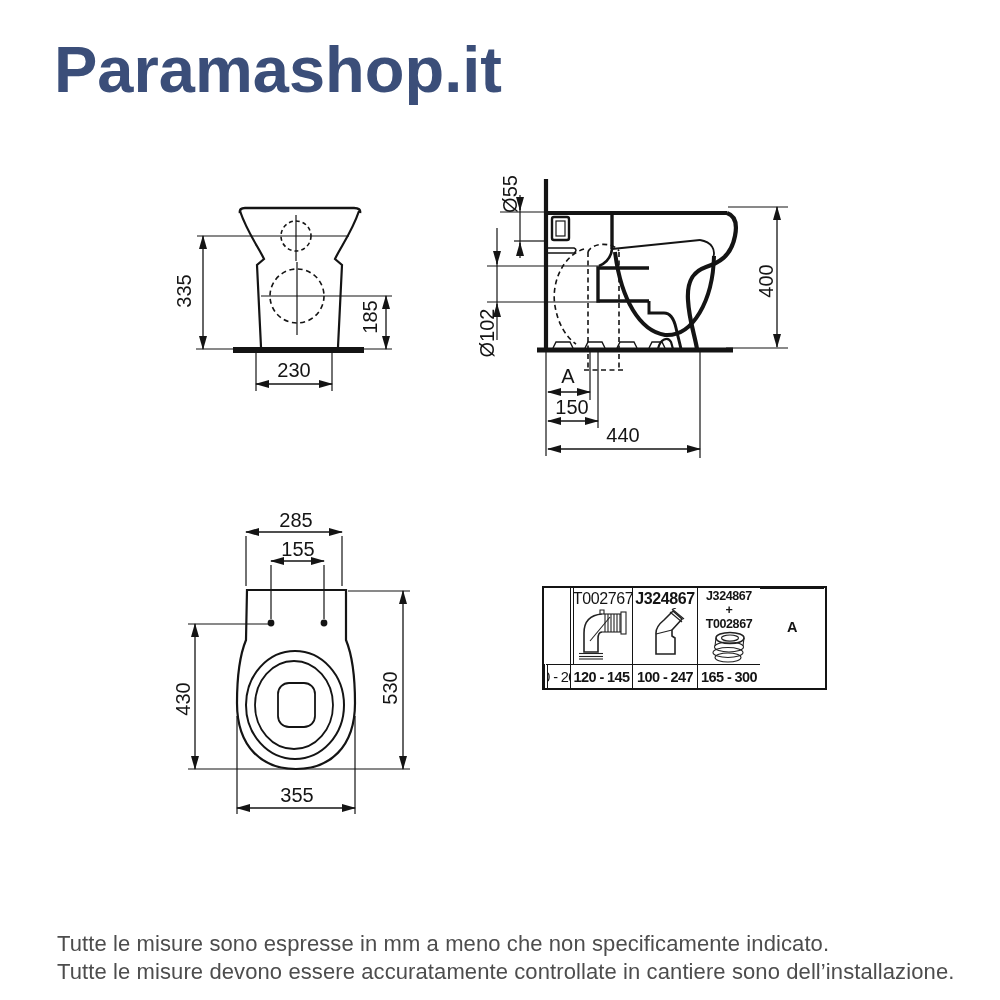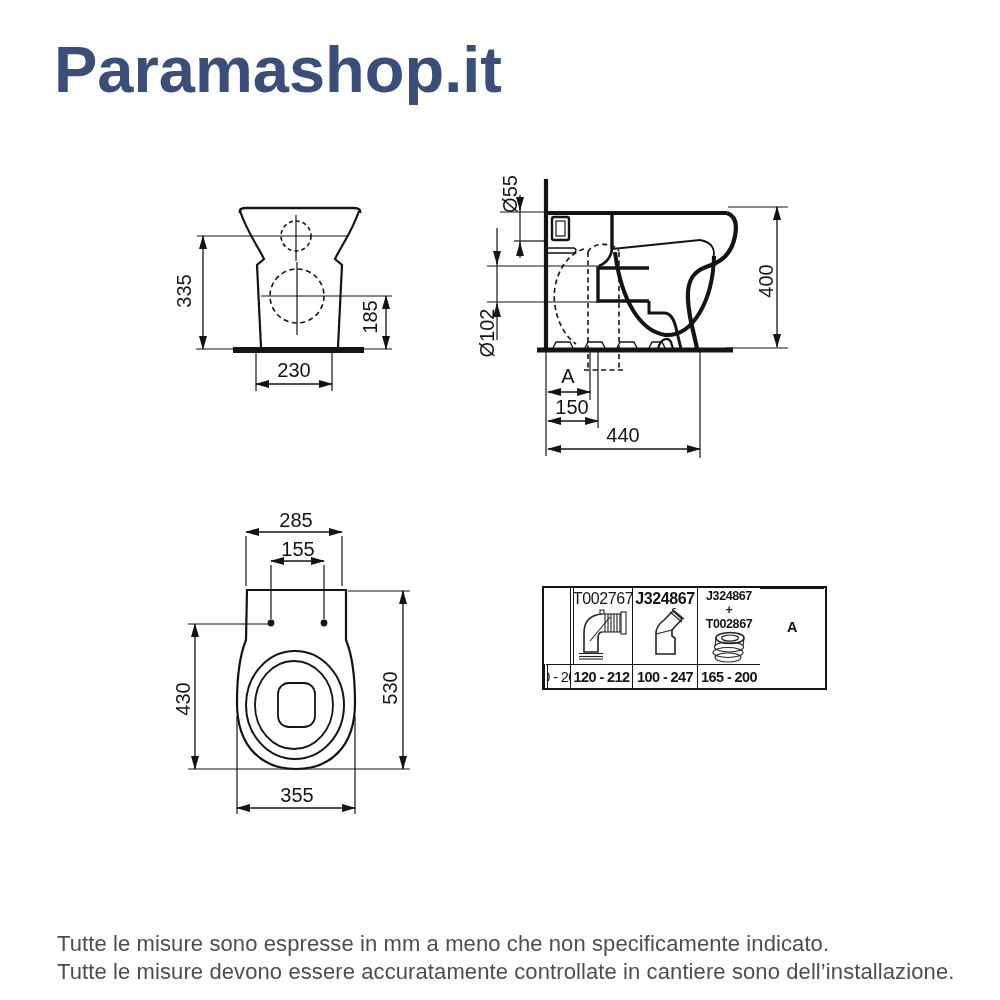--- a/index.html
+++ b/index.html
@@ -235,22 +235,22 @@
           <path class="icn-thin" d="M 9,8 L 8,16 M 37,8 L 36,16"></path>
           <ellipse class="icn-thin" cx="22" cy="17" rx="14.5" ry="5"></ellipse>
           <ellipse class="icn-thin" cx="21" cy="22.5" rx="15" ry="5"></ellipse>
           <ellipse class="icn-thin" cx="21" cy="27.5" rx="13" ry="4.5"></ellipse>
         </svg>
       </div>
 
 
       <div class="ftcell rng acell">A</div>
       <div class="ftcell rng dbl">60 - 200</div>
-      <div class="ftcell rng sgl">120 - 212</div>
+      <div class="ftcell rng sgl">120 - 145</div>
       <div class="ftcell rng sgl">100 - 247</div>
-      <div class="ftcell rng sgl">165 - 200</div>
+      <div class="ftcell rng sgl">165 - 300</div>
     </div>
   </div>
 
   <div class="footer-line" style="top:931px">Tutte le misure sono espresse in mm a meno che non specificamente indicato.</div>
   <div class="footer-line" style="top:959px">Tutte le misure devono essere accuratamente controllate in cantiere sono dell’installazione.</div>
 
 </div>
 
 </body></html>

